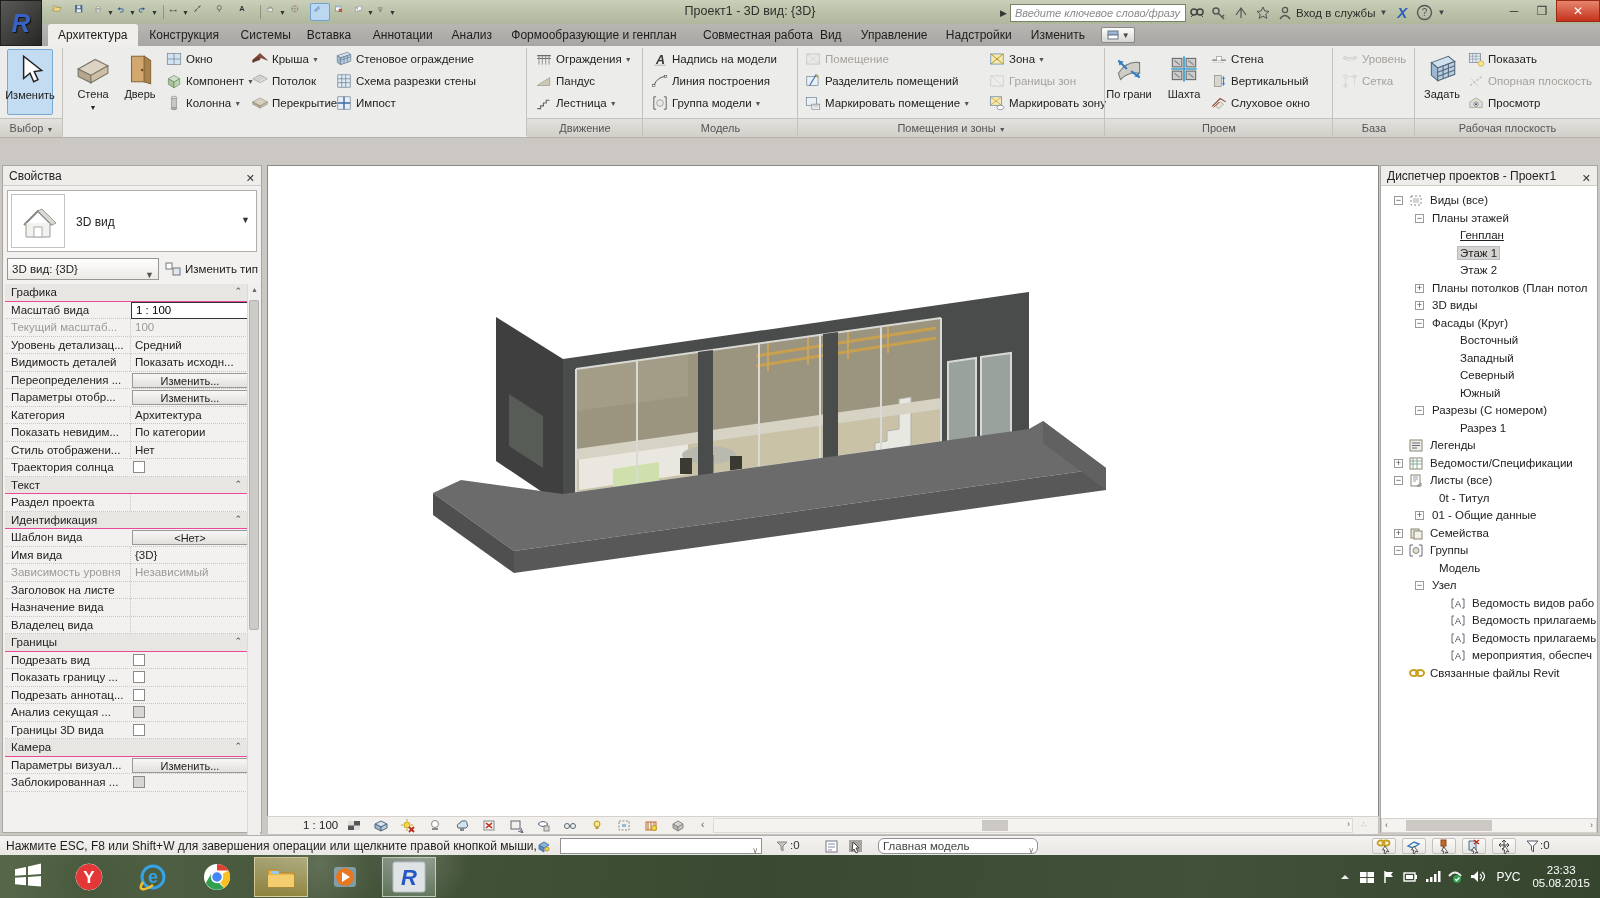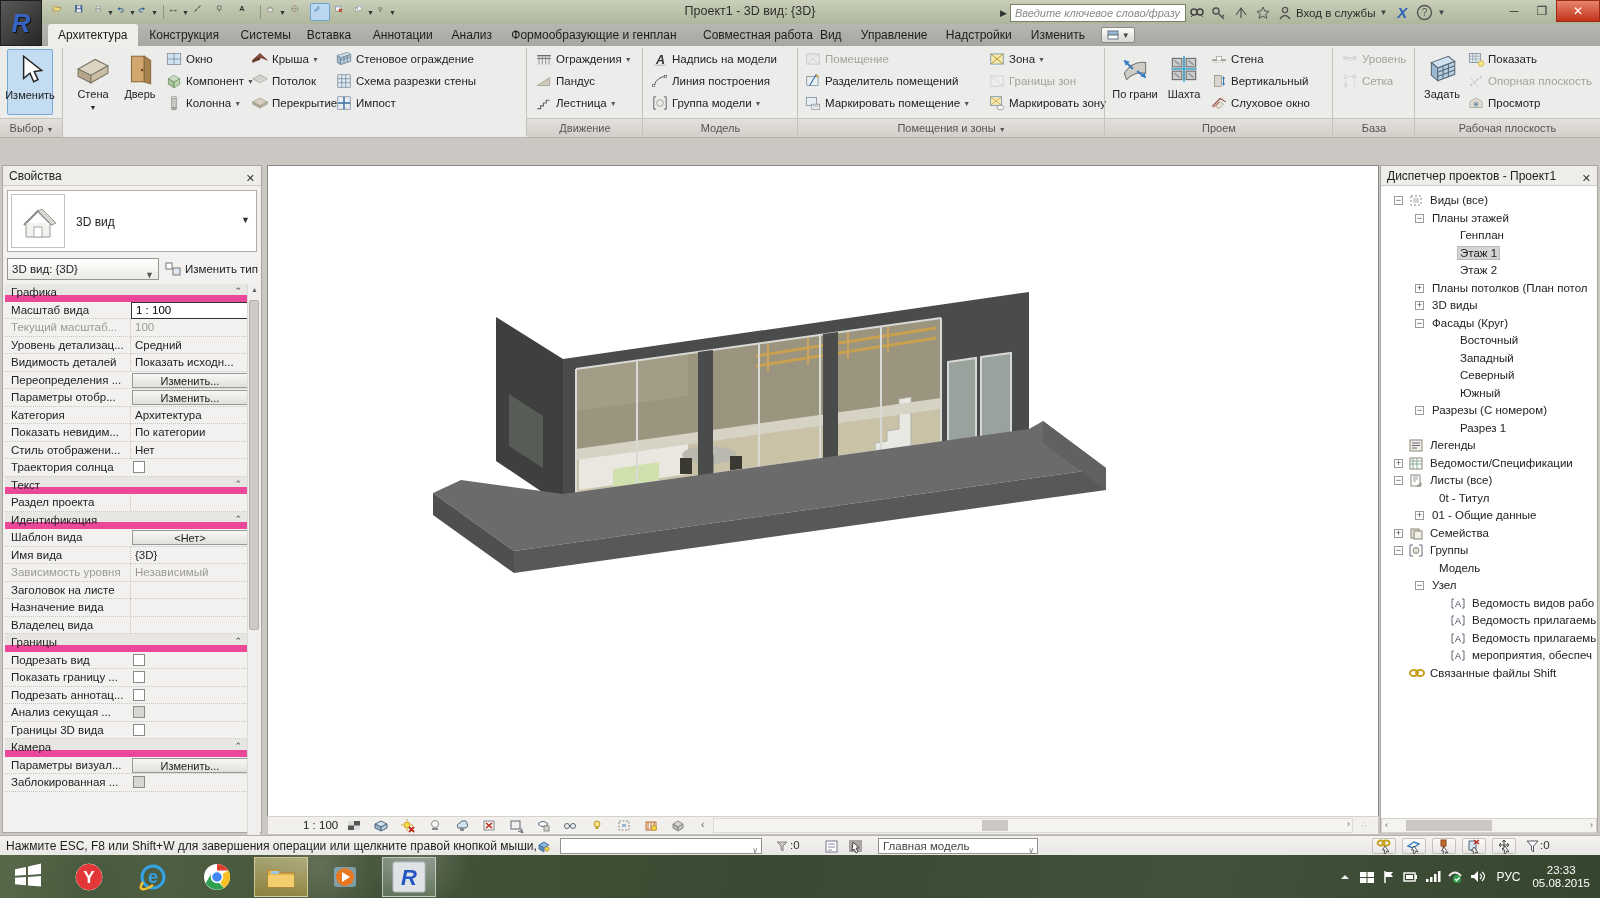--- a/index.html
+++ b/index.html
@@ -53,21 +53,21 @@
 #typesel .dd { position:absolute; right:6px; top:24px; font-size:9px; color:#333; }
 #selrow { left:4px; top:92px; width:252px; height:22px; }
 #selcombo { position:absolute; left:0; top:0; width:152px; height:22px; background:linear-gradient(#fff,#eceae6); border:1px solid #979792; font-size:11.5px; color:#222; line-height:20px; padding-left:4px; }
 #selcombo .dd { position:absolute; right:4px; top:6px; font-size:9px; color:#555; }
 #edittype { position:absolute; left:158px; top:0; width:96px; height:22px; font-size:11.5px; color:#222; display:flex; align-items:center; gap:4px; }
 #propgrid { left:2px; top:118px; width:245px; }
 .prow { position:relative; width:100%; height:17.5px; border-bottom:1px dotted #c9c6c1; font-size:11.5px; }
 .prow .lab { position:absolute; left:6px; top:2px; color:#222; white-space:nowrap; }
 .prow .val { position:absolute; left:125px; top:0; width:120px; height:17px; border-left:1px dotted #c9c6c1; padding:2px 0 0 4px; color:#222; white-space:nowrap; }
 .prow.dis .lab,.prow.dis .val { color:#9c9a96; }
-.prow.section { background:#e8e6e2; border-bottom:7px solid #ec4899; }
+.prow.section { background:#e8e6e2; border-bottom:1px solid #ec4899; }
 .prow.section .lab { font-size:11.5px; color:#222; }
 .prow.section .chev { position:absolute; right:8px; top:2px; font-size:9px; color:#444; }
 .prow .btn { position:absolute; left:127px; top:1px; width:116px; height:15px; background:linear-gradient(#f8f7f5,#e2e0dc); border:1px solid #999; text-align:center; font-size:11px; color:#222; line-height:14px; }
 .prow .chk { position:absolute; left:128px; top:2px; width:12px; height:12px; background:#fff; border:1px solid #8a8a86; }
 .prow .chk.dis { background:#d8d6d2; }
 .prow .inputbox { position:absolute; left:126px; top:0px; width:118px; height:17px; border:1px solid #333; background:#fff; padding:1px 0 0 4px; font-size:11.5px; }
 #propscroll { position:absolute; right:1px; top:118px; width:13px; height:560px; background:#f0efed; border-left:1px solid #dcdad6; }
 #propscroll .thumb { position:absolute; left:1px; top:16px; width:10px; height:330px; background:#cdcbc7; border:1px solid #b5b2ae; border-radius:2px; }
 #propbottom { position:absolute; left:0; bottom:0; width:100%; height:26px; border-top:1px solid #c9c6c1; background:#f2f1ef; }
 #prophelp { position:absolute; left:6px; top:6px; font-size:11.5px; color:#2a6cb5; text-decoration:underline; }
@@ -484,21 +484,21 @@
             <rect x="4" y="5" width="20" height="15" fill="#f4e9b0" stroke="#3a6ea5"></rect>
             <path d="M4 5 L24 20 M24 5 L4 20" stroke="#b88a18"></path>
             <ellipse cx="22" cy="24" rx="6" ry="4" fill="#fff" stroke="#567"></ellipse>
           </svg>
           <span>Маркировать зону</span>
         </div>
         <div class="plabel">Помещения и зоны <span style="font-size:7px;">▼</span></div>
         <div class="psep"></div>
       </div>
       <div class="rpanel" style="left: 1105px; width: 228px;">
-        <div class="bigbtn" style="left:7px;">
+        <div class="bigbtn" style="left:1px;">
           <svg width="34" height="34" viewBox="0 0 32 32">
             <path d="M6 20 Q14 8 26 10 L26 20 Q16 18 8 26 Z" fill="#d0cdc6" stroke="#777"></path>
             <path d="M6 8 L14 16 M26 24 L18 18" stroke="#3a7ec0" stroke-width="2"></path>
             <path d="M6 8 l5 1 -4 4 Z M26 24 l-5 -1 4 -4 Z" fill="#3a7ec0"></path>
           </svg>
           <div class="blabel">По грани</div>
         </div>
         <div class="bigbtn" style="left:56px;">
           <svg width="34" height="34" viewBox="0 0 32 32">
             <rect x="5" y="6" width="9" height="8" fill="#ccc" stroke="#666"></rect>
@@ -805,21 +805,21 @@
               <rect x="4" y="4" width="6" height="5" fill="#d8d5ce"></rect>
             </svg>
           </span>
           <span class="elab " style="position:absolute;left:47px;top:1px;padding:0 2px;">Виды (все)</span>
         </div>
         <div class="titem" style="top: 22.5px;">
           <span class="ebox" style="left:34px;top:3px;">−</span>
           <span class="elab " style="position:absolute;left:49px;top:1px;padding:0 2px;">Планы этажей</span>
         </div>
         <div class="titem" style="top: 40px;">
-          <span class="elab " style="position:absolute;left:77px;top:1px;padding:0 2px;">Генплан</span>
+          <span class="elab " style="position:absolute;left:77px;top:1px;padding:0 2px;text-decoration:underline;">Генплан</span>
         </div>
         <div class="titem" style="top: 57.5px;">
           <span class="elab sel" style="position:absolute;left:77px;top:1px;padding:0 2px;">Этаж 1</span>
         </div>
         <div class="titem" style="top: 75px;">
           <span class="elab " style="position:absolute;left:77px;top:1px;padding:0 2px;">Этаж 2</span>
         </div>
         <div class="titem" style="top: 92.5px;">
           <span class="ebox" style="left:34px;top:3px;">+</span>
           <span class="elab " style="position:absolute;left:49px;top:1px;padding:0 2px;">Планы потолков (План потол</span>
@@ -951,21 +951,21 @@
           </span>
           <span class="elab " style="position:absolute;left:89px;top:1px;padding:0 2px;">мероприятия, обеспеч</span>
         </div>
         <div class="titem" style="top: 477.5px;">
           <span style="position:absolute;left:28px;top:1px;">
             <svg width="16" height="13">
               <ellipse cx="5" cy="6" rx="4" ry="3" fill="none" stroke="#c8a020" stroke-width="2"></ellipse>
               <ellipse cx="11" cy="6" rx="4" ry="3" fill="none" stroke="#c8a020" stroke-width="2"></ellipse>
             </svg>
           </span>
-          <span class="elab " style="position:absolute;left:47px;top:1px;padding:0 2px;">Связанные файлы Shift</span>
+          <span class="elab " style="position:absolute;left:47px;top:1px;padding:0 2px;">Связанные файлы Revit</span>
         </div>
       </div>
   </div>
 
   <div class="abs" id="statusbar">
     <span id="statusmsg">Нажмите ESC, F8 или Shift+W для завершения операции или щелкните правой кнопкой мыши,</span>
   <span class="sico" style="left:534px;">
         <svg width="16" height="15">
           <path d="M3 6 L8 3 L13 6 L8 9 Z" fill="#8ab4dc" stroke="#4a7aa8"></path>
           <path d="M3 6 L8 9 L8 13 L3 10 Z" fill="#5a8ab8" stroke="#4a7aa8"></path>
@@ -986,21 +986,21 @@
           <rect x="2" y="2" width="11" height="11" fill="#fff" stroke="#778"></rect>
           <path d="M4 5 h7 M4 8 h7 M4 11 h4" stroke="#88a"></path>
         </svg>
       </span>
       <span class="sico" style="left:846px;">
         <svg width="16" height="15">
           <rect x="1" y="1" width="13" height="12" fill="#a8a5a0"></rect>
           <path d="M5 3 l6 6 -3 0 2 4 -2 1 -2 -4 -2 2 Z" fill="#fff" stroke="#444"></path>
         </svg>
       </span>
-      <div class="scombo" style="left:878px;width:160px;color:#444;">Главная модель<span class="dd">∨</span></div>
+      <div class="scombo" style="left:878px;width:160px;color:#444;border-radius:6px;">Главная модель<span class="dd">∨</span></div>
       <span class="sico" style="left:1372px;width:24px;background:linear-gradient(#fbfaf8,#e8e6e2);border:1px solid #c5c2bd;border-radius:2px;">
         <svg width="16" height="16" viewBox="0 0 16 16">
           <ellipse cx="5" cy="5" rx="3.5" ry="2.5" fill="none" stroke="#c8a020" stroke-width="1.8"></ellipse>
           <ellipse cx="10" cy="5" rx="3.5" ry="2.5" fill="none" stroke="#c8a020" stroke-width="1.8"></ellipse>
           <path d="M9 8 l4 6 -2.5 -1 -1 3 -1.5 -1 1 -3 -2.5 0 Z" fill="#fff" stroke="#333" stroke-width=".8"></path>
         </svg>
       </span>
       <span class="sico" style="left:1402px;width:24px;background:linear-gradient(#fbfaf8,#e8e6e2);border:1px solid #c5c2bd;border-radius:2px;">
         <svg width="16" height="16" viewBox="0 0 16 16">
           <path d="M2 8 L8 4 L13 6 L7 10 Z" fill="none" stroke="#3a7ec0" stroke-width="1.4"></path>

